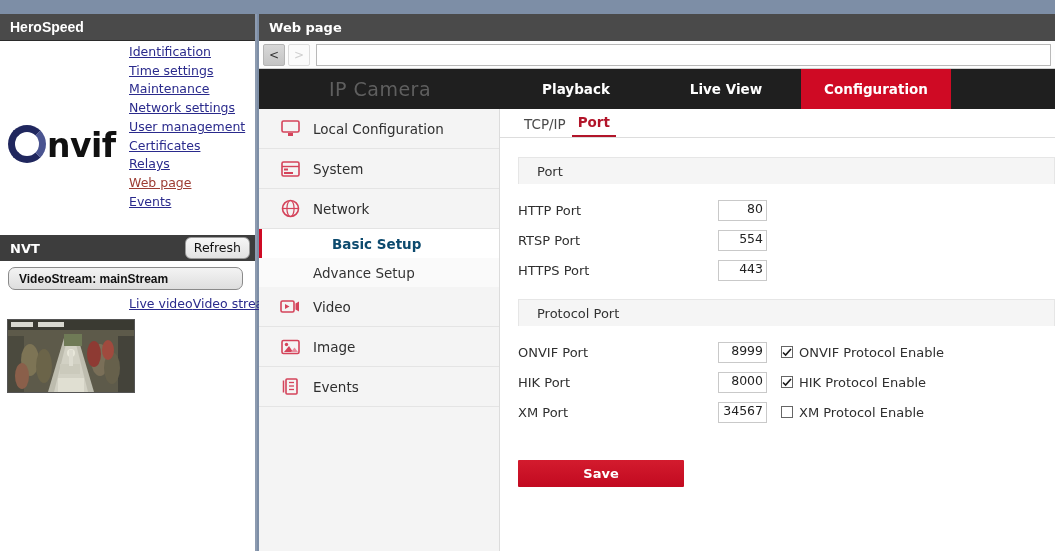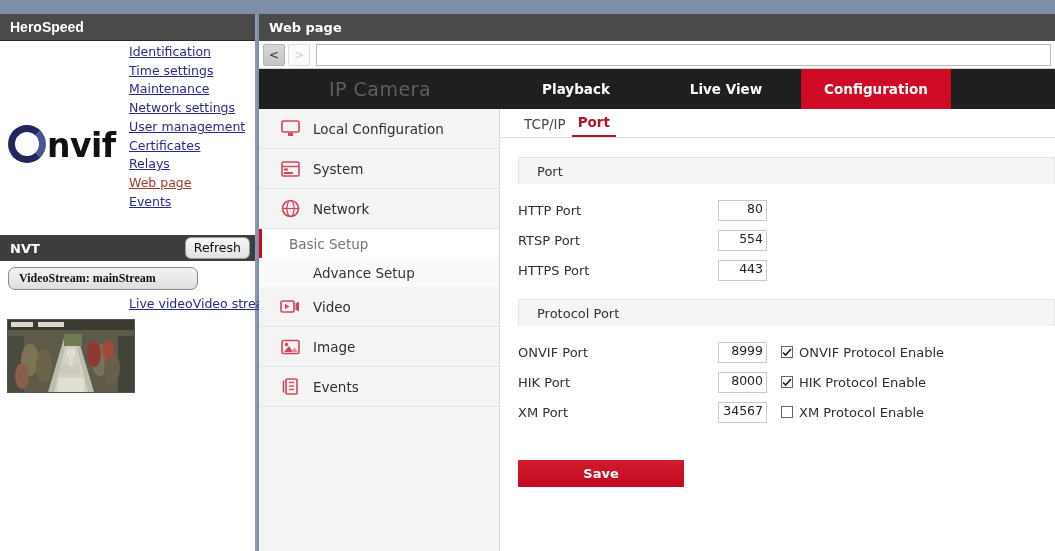--- a/index.html
+++ b/index.html
@@ -67,26 +67,26 @@
     background:linear-gradient(#f6f6f6,#e2e2e2);
     border:1px solid #9a9a9a;border-radius:6px;
     font-size:12.5px;color:#111;padding:2px 8px 3px 8px;
     font-family:"DejaVu Sans", sans-serif;cursor:pointer;
   }
   .lower-pane{
     position:absolute;top:247px;left:0;right:0;bottom:0;
     background:#ffffff;
   }
   .stream-sel{
-    position:absolute;left:8px;top:6px;width:190px;height:23px;
+    position:absolute;left:8px;top:6px;width:235px;height:23px;
     background:linear-gradient(#f3f3f3,#dedede);
     border:1px solid #8a8a8a;border-radius:7px;
     display:flex;align-items:center;padding-left:10px;
     box-sizing:border-box;font-size:12px;font-weight:bold;color:#111;
-    font-family:Liberation Serif, serif;cursor:pointer;
+    font-family:Liberation Sans, sans-serif;cursor:pointer;
   }
   .linklist2{
     position:absolute;right:8px;top:33px;
     display:flex;flex-direction:row;align-items:flex-start;
     width:118px;
   }
   .linklist2 a{
     font-family:"DejaVu Sans", sans-serif;
     font-size:12.5px;color:#2a2a8c;text-decoration:underline;
     line-height:19px;white-space:nowrap;cursor:pointer;
@@ -156,22 +156,22 @@
     font-size:13.5px;color:#2f2f2f;cursor:pointer;
     font-family:"DejaVu Sans", sans-serif;
   }
   .nav-item .ico{width:22px;height:20px;margin-right:12px;flex:0 0 22px;
     display:flex;align-items:center;justify-content:center;}
   .sub-item{
     height:29px;display:flex;align-items:center;padding-left:54px;
     box-sizing:border-box;font-size:13.5px;color:#333;cursor:pointer;
     font-family:"DejaVu Sans", sans-serif;
   }
-  .sub-item.active{background:#ffffff;color:#737373;font-weight:normal;
-    border-left:3px solid #cf0a24;padding-left:27px;}
+  .sub-item.active{background:#ffffff;color:#0c4a6e;font-weight:bold;
+    border-left:3px solid #cf0a24;padding-left:70px;}
   .sub-item.plain{background:#fafafa;}
 
   .cam-main{flex:1;background:#ffffff;padding:0;position:relative;}
   .subtabs{
     height:29px;border-bottom:1px solid #dddddd;display:flex;
     align-items:flex-end;padding-left:18px;box-sizing:border-box;
   }
   .subtab{
     font-size:13.5px;color:#4a4a4a;padding:0 6px 5px 6px;cursor:pointer;
     font-family:"DejaVu Sans", sans-serif;

